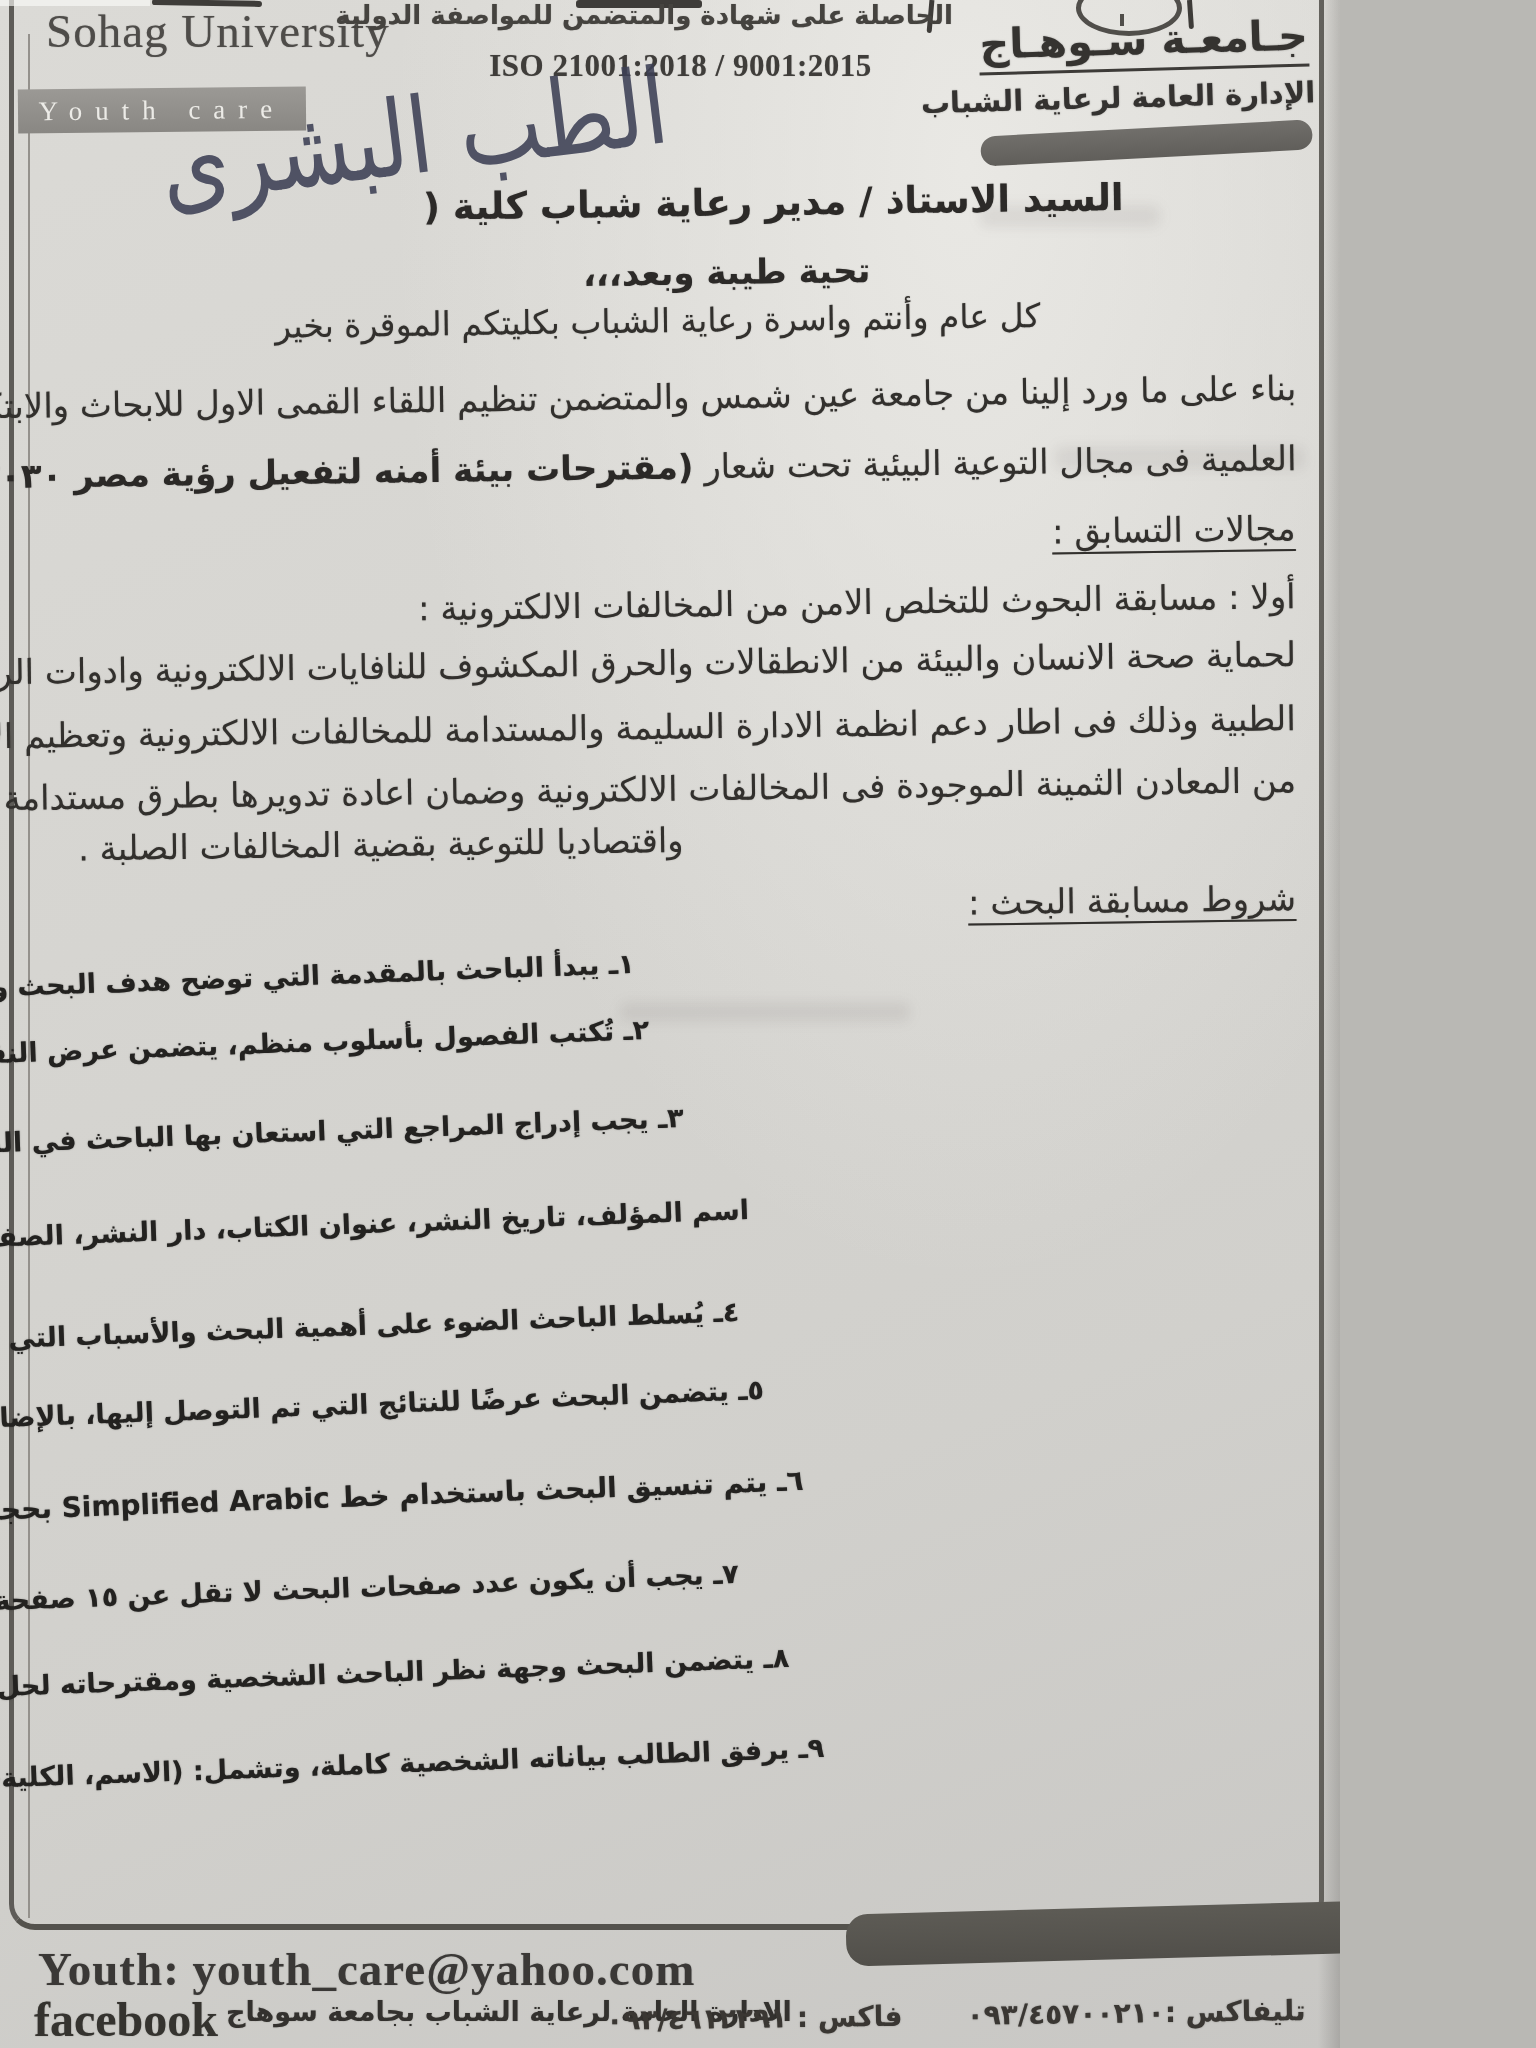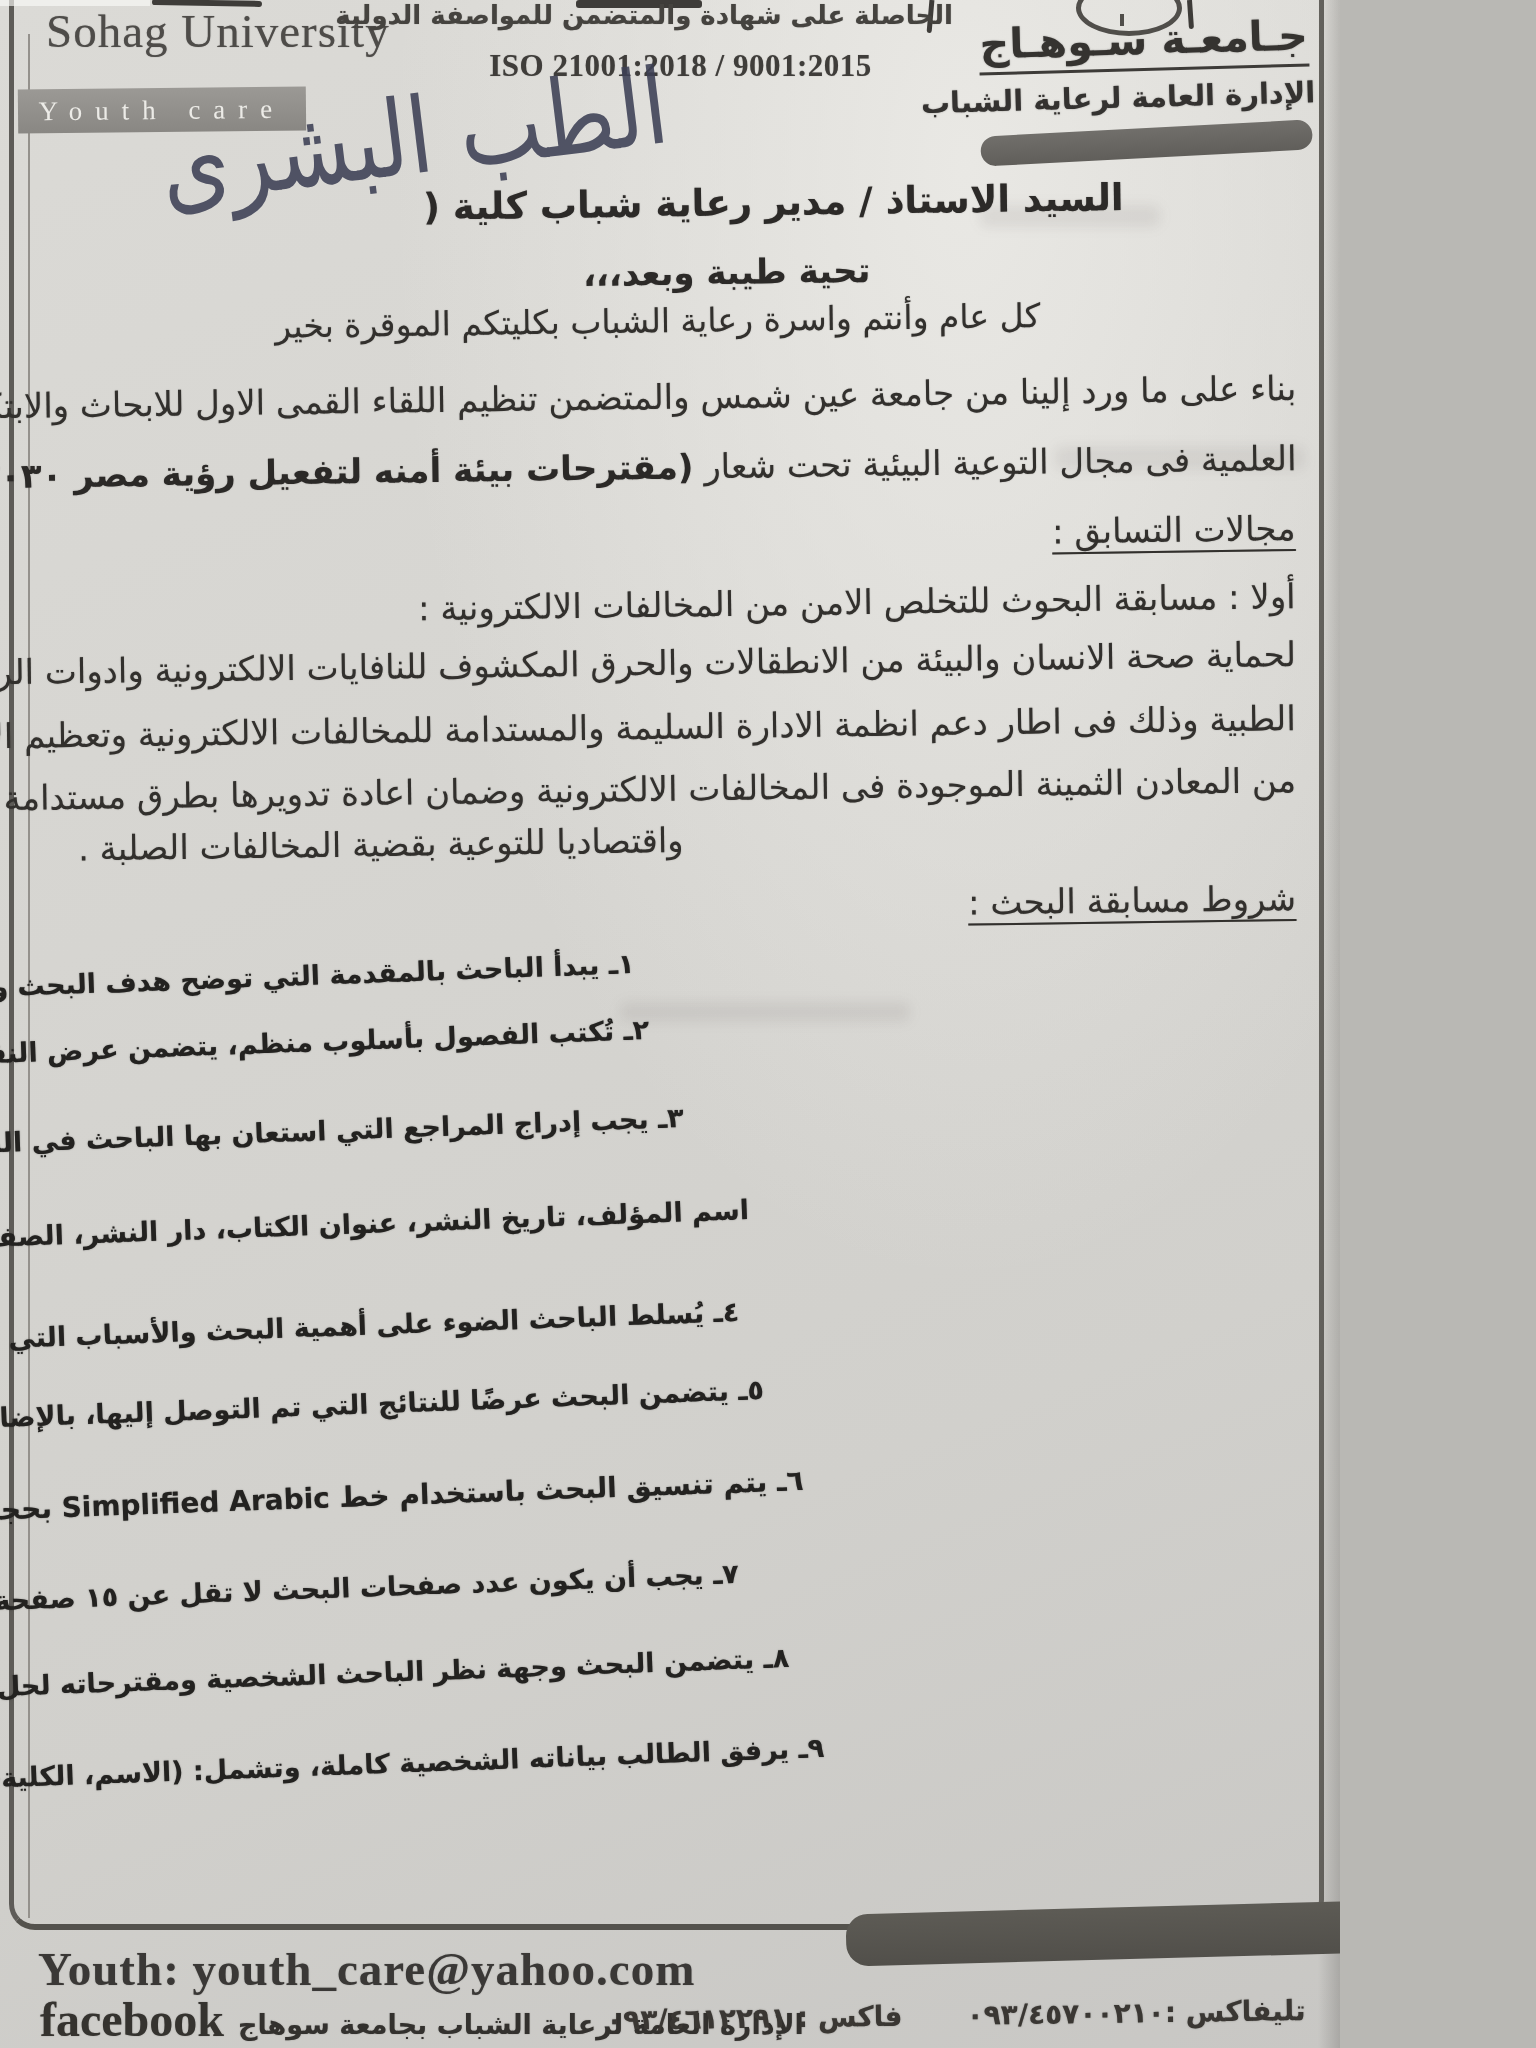--- a/index.html
+++ b/index.html
@@ -87,21 +87,21 @@
   .ghost{position:absolute;background:rgba(96,93,88,.10);filter:blur(6px);border-radius:8px;}
   .g1{left:1055px;top:446px;width:250px;height:24px;}
   .g2{left:620px;top:1002px;width:290px;height:20px;}
   .g3{left:980px;top:205px;width:180px;height:22px;}
   
   .foot-bar{position:absolute;left:846px;top:1906px;width:648px;height:52px;
     background:linear-gradient(#5d5b55,#514f4a);border-radius:22px;transform:rotate(-1.5deg);}
   .email-line{position:absolute;left:38px;top:1942px;font-family:"Liberation Serif",serif;
     font-size:47px;font-weight:bold;color:#3a3836;letter-spacing:1px;white-space:nowrap;
     text-shadow:0 0 1.2px rgba(46,44,41,.4);}
-  .fb-row{position:absolute;left:34px;top:1996px;display:flex;align-items:flex-end;gap:14px;white-space:nowrap;margin-left:6px;}
+  .fb-row{position:absolute;left:34px;top:1996px;display:flex;gap:8px;white-space:nowrap;}
   .fb-label{font-family:"Liberation Serif",serif;font-size:48px;font-weight:bold;color:#35332f;
     line-height:1;text-shadow:0 0 1.2px rgba(46,44,41,.4);}
   .fb-ar{font-size:27px;font-weight:bold;color:#33312e;direction:rtl;padding-bottom:4px;
     text-shadow:0 0 1.2px rgba(46,44,41,.45);}
   .fax-line{position:absolute;right:34px;top:1994px;direction:rtl;white-space:nowrap;
     font-size:28px;font-weight:bold;color:#3a3733;transform:rotate(-.8deg);transform-origin:right center;
     text-shadow:0 0 1.4px rgba(40,38,34,.5);}
   .fax-gap{display:inline-block;width:64px;}
 </style>
 </head>

